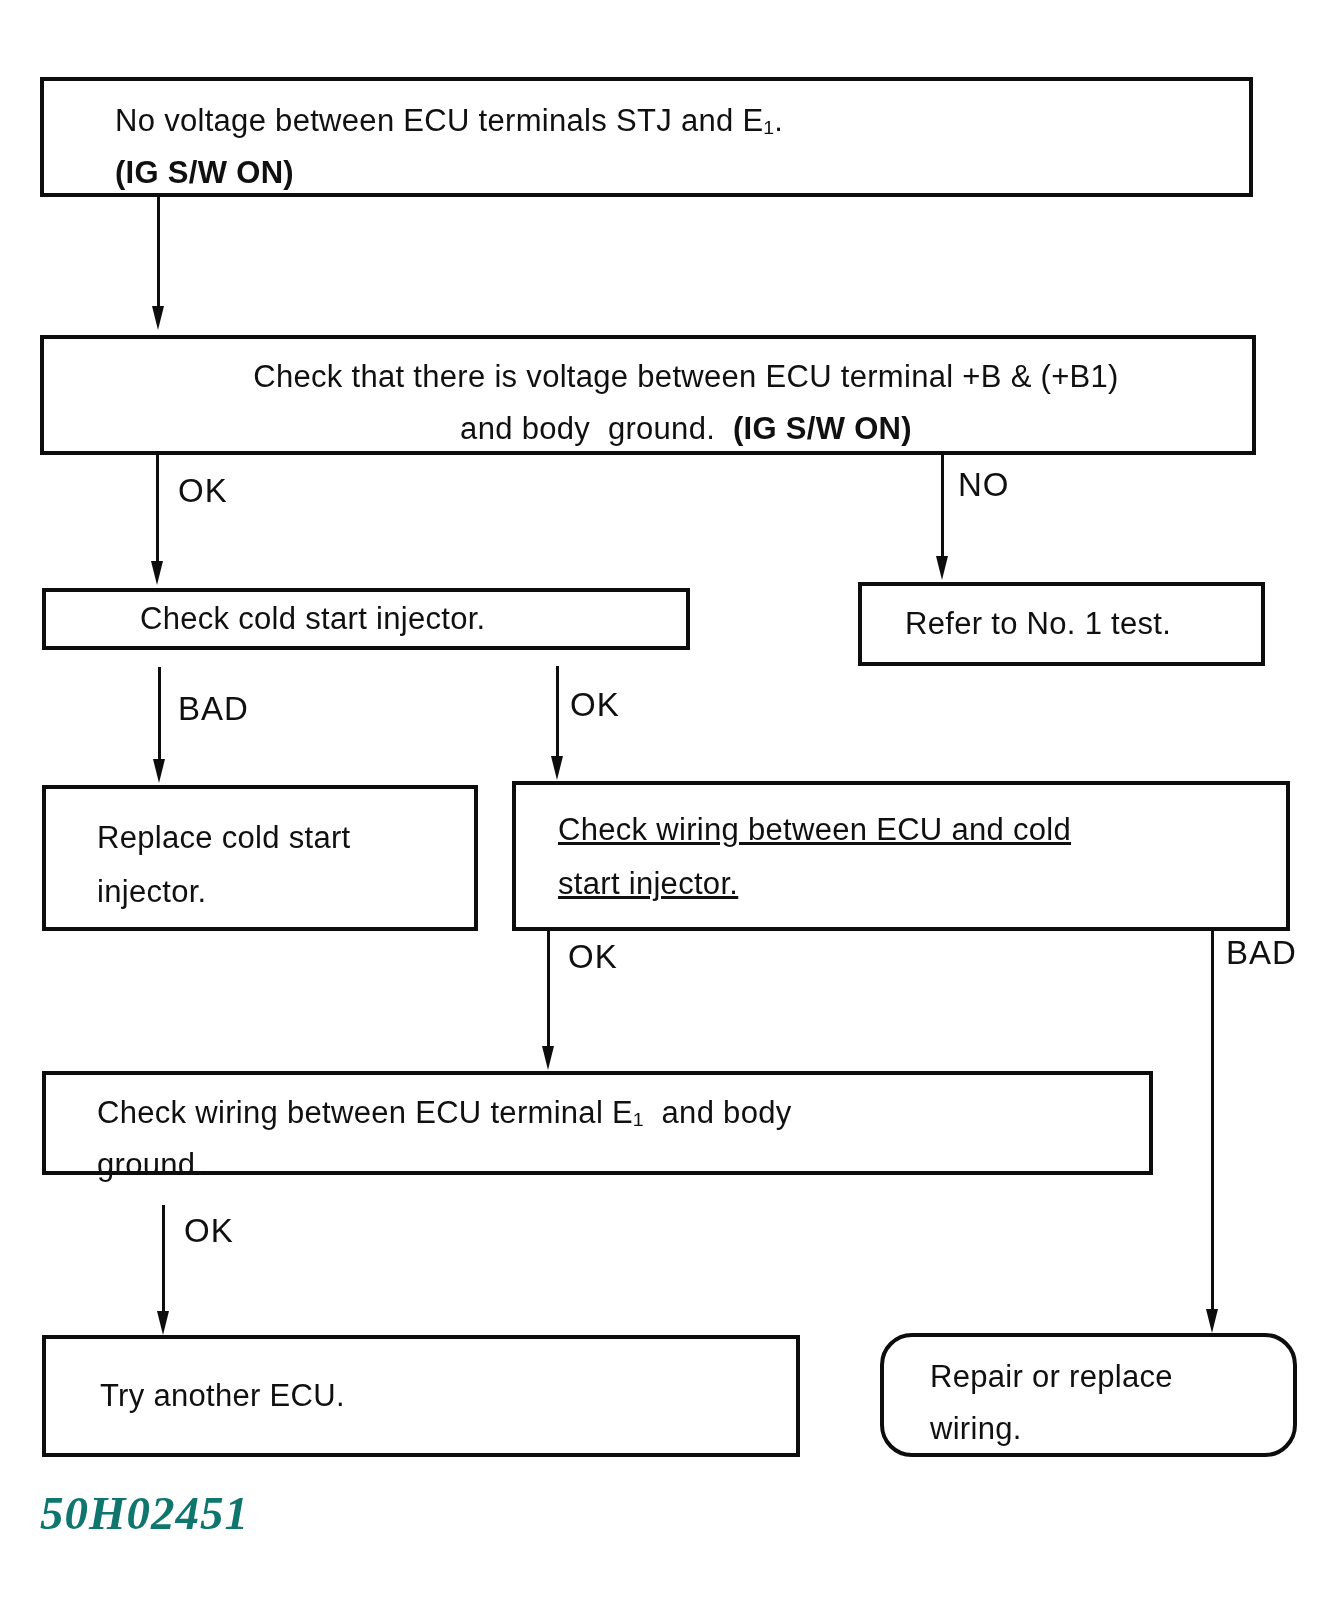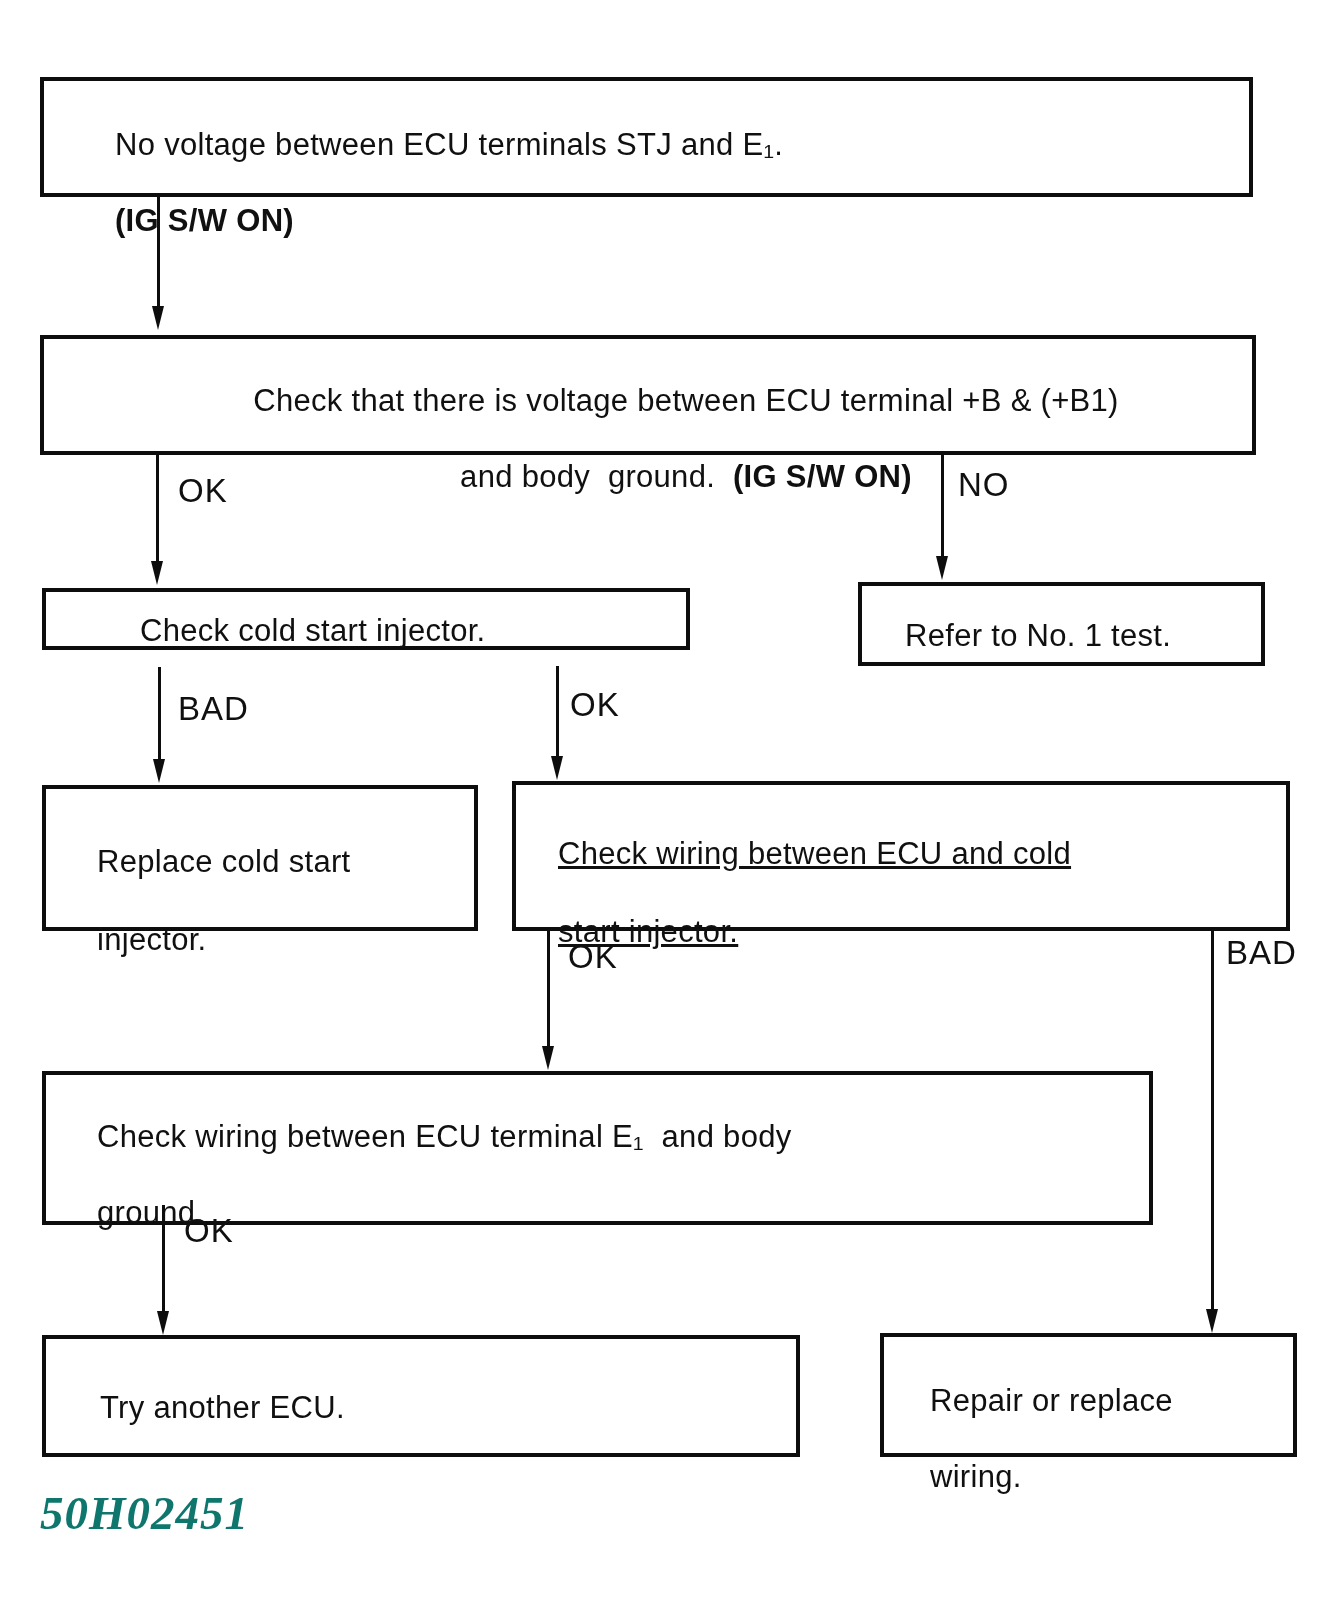--- a/index.html
+++ b/index.html
@@ -13,21 +13,21 @@
     overflow: hidden;
   }
   .node {
     position: absolute;
     box-sizing: border-box;
     border: 4px solid #0d0d0d;
     background: #ffffff;
     font-size: 31px;
     letter-spacing: 0.3px;
   }
-  .node .line { white-space: pre; display: block; margin-top: 24px; }
+  .node .line { white-space: pre; display: block; }
   .bold { font-weight: bold; }
   .vline {
     position: absolute;
     width: 3px;
     background: #0d0d0d;
   }
   .arrowhead {
     position: absolute;
     width: 0;
     height: 0;
@@ -52,23 +52,23 @@
     color: #0f766e;
   }
 
   
   #box1  { left: 40px;  top: 77px;   width: 1213px; height: 120px; padding: 14px 0 0 71px; line-height: 52px; }
   #box2  { left: 40px;  top: 335px;  width: 1216px; height: 120px; padding: 12px 0 0 76px; line-height: 52px; text-align: center; }
   #box3l { left: 42px;  top: 588px;  width: 648px;  height: 62px;  display: flex; align-items: center; padding-left: 94px; }
   #box3r { left: 858px; top: 582px;  width: 407px;  height: 84px;  display: flex; align-items: center; padding-left: 43px; }
   #box4l { left: 42px;  top: 785px;  width: 436px;  height: 146px; padding: 22px 0 0 51px; line-height: 54px; }
   #box4r { left: 512px; top: 781px;  width: 778px;  height: 150px; padding: 18px 0 0 42px; line-height: 54px; text-decoration: underline; }
-  #box5  { left: 42px;  top: 1071px; width: 1111px; height: 154px; padding: 12px 16px 0 51px; line-height: 52px; }
+  #box5  { left: 42px;  top: 1071px; width: 1111px; height: 104px; padding: 12px 16px 0 51px; line-height: 52px; }
   #box6l { left: 42px;  top: 1335px; width: 758px;  height: 122px; display: flex; align-items: center; padding-left: 54px; }
-  #box6r { left: 880px; top: 1333px; width: 417px;  height: 124px; padding: 14px 0 0 46px; line-height: 52px; }
+  #box6r { left: 880px; top: 1333px; width: 417px;  height: 124px; padding: 14px 0 0 46px; line-height: 52px; border-radius: 32px; }
 
   
   #c1 { left: 157px;  top: 197px; height: 112px; }
   #a1 { left: 152px;  top: 306px; }
   #c2 { left: 156px;  top: 455px; height: 109px; }
   #a2 { left: 151px;  top: 561px; }
   #c3 { left: 941px;  top: 455px; height: 104px; }
   #a3 { left: 936px;  top: 556px; }
   #c4 { left: 158px;  top: 667px; height: 95px;  }
   #a4 { left: 153px;  top: 759px; }

